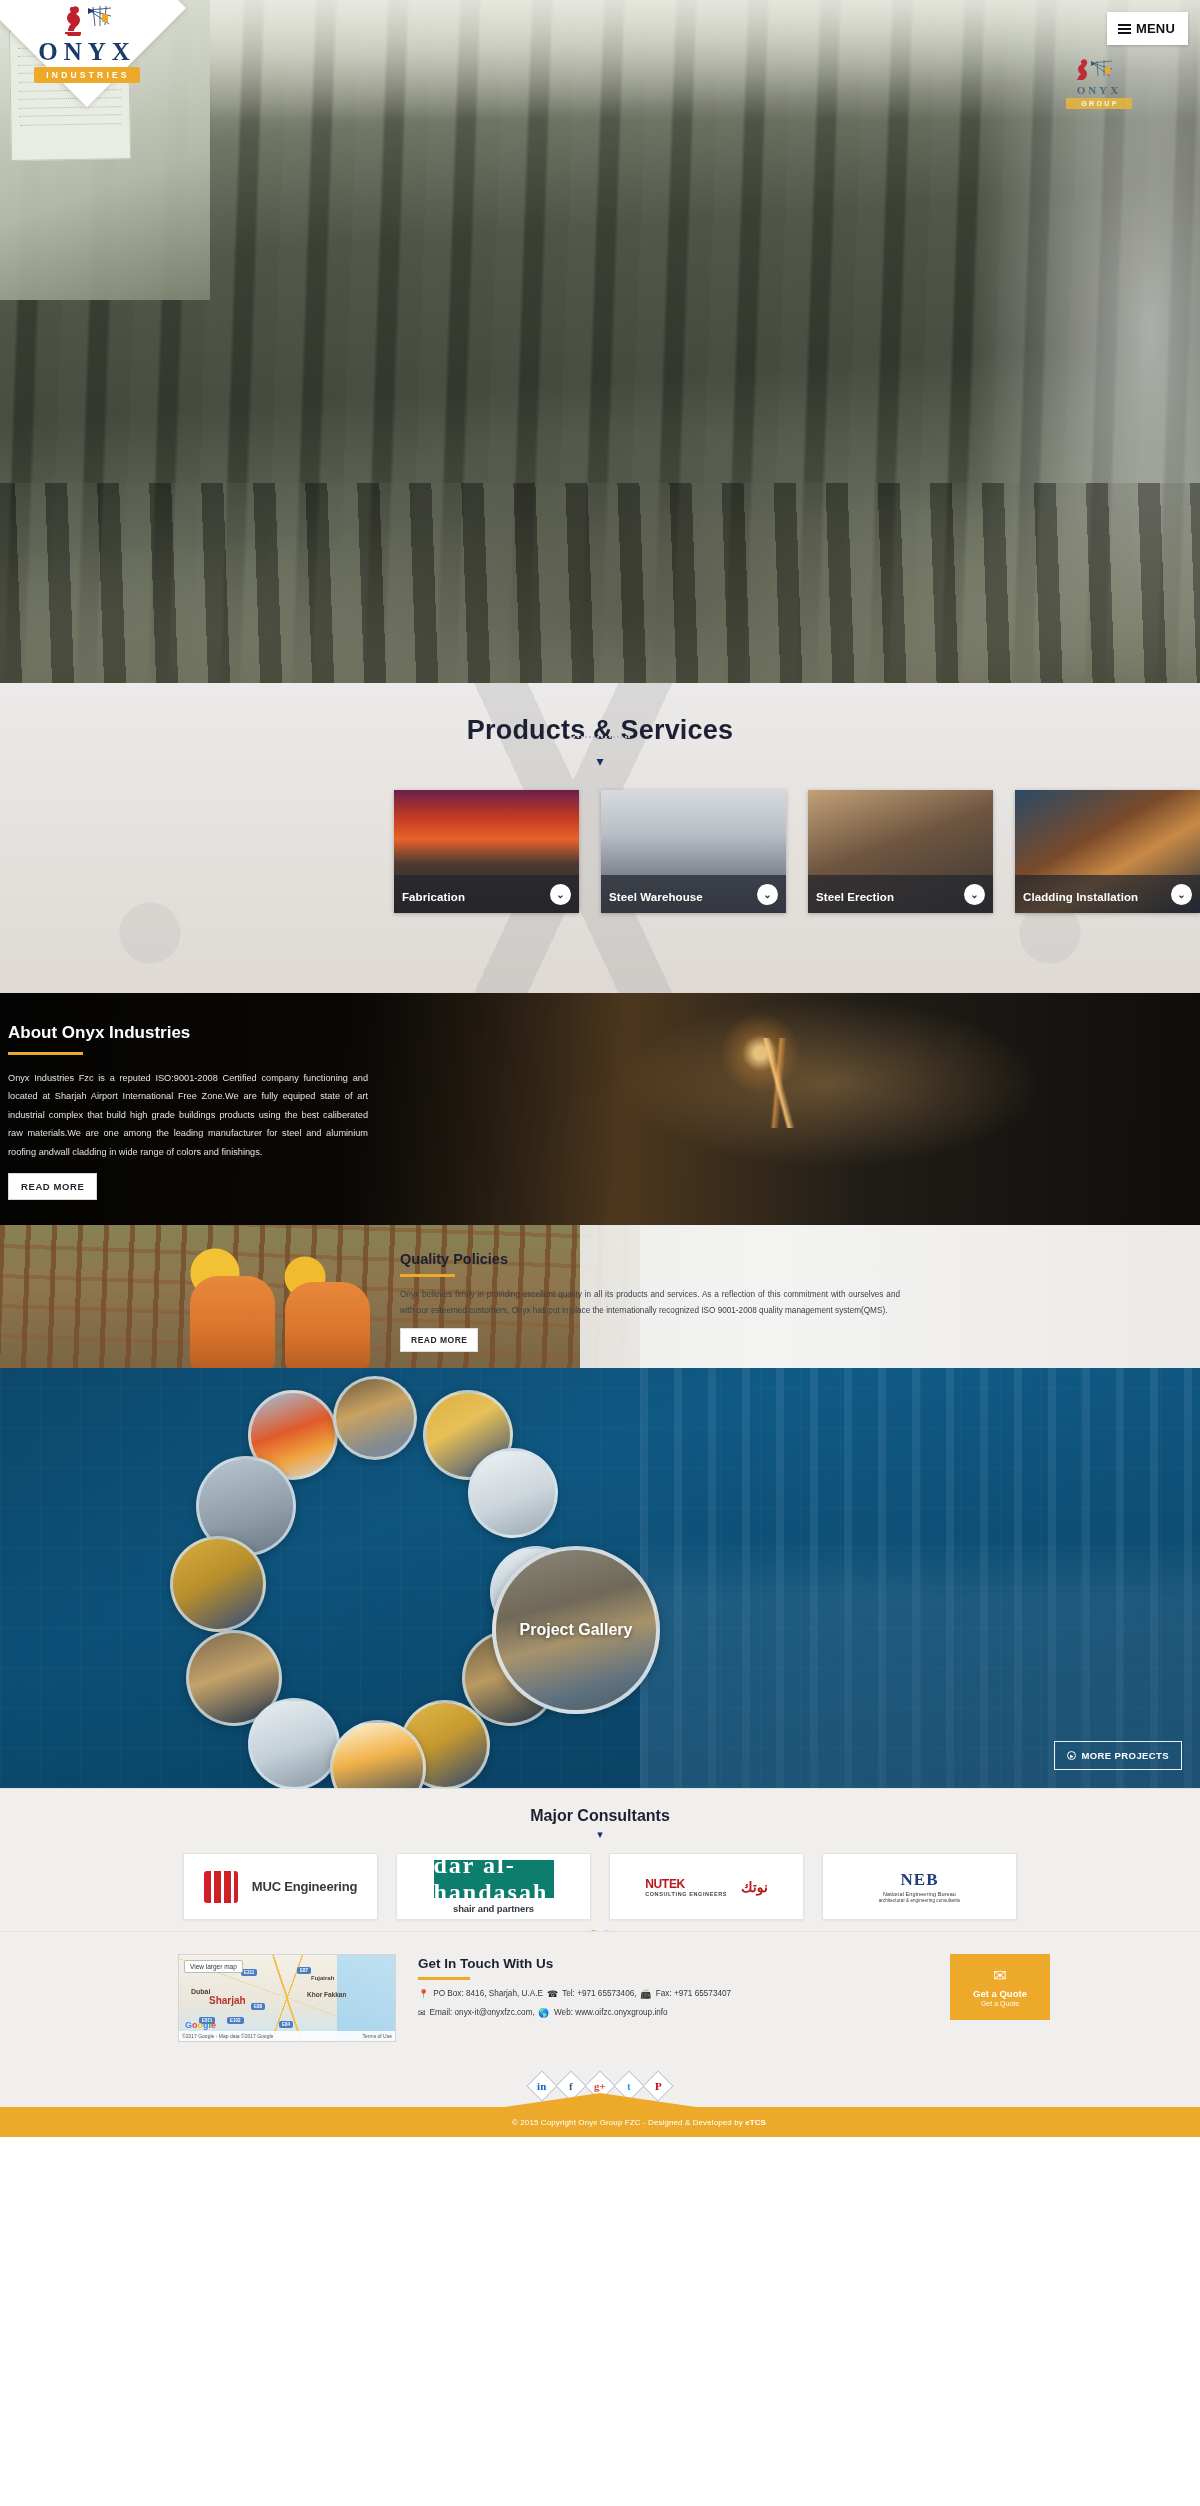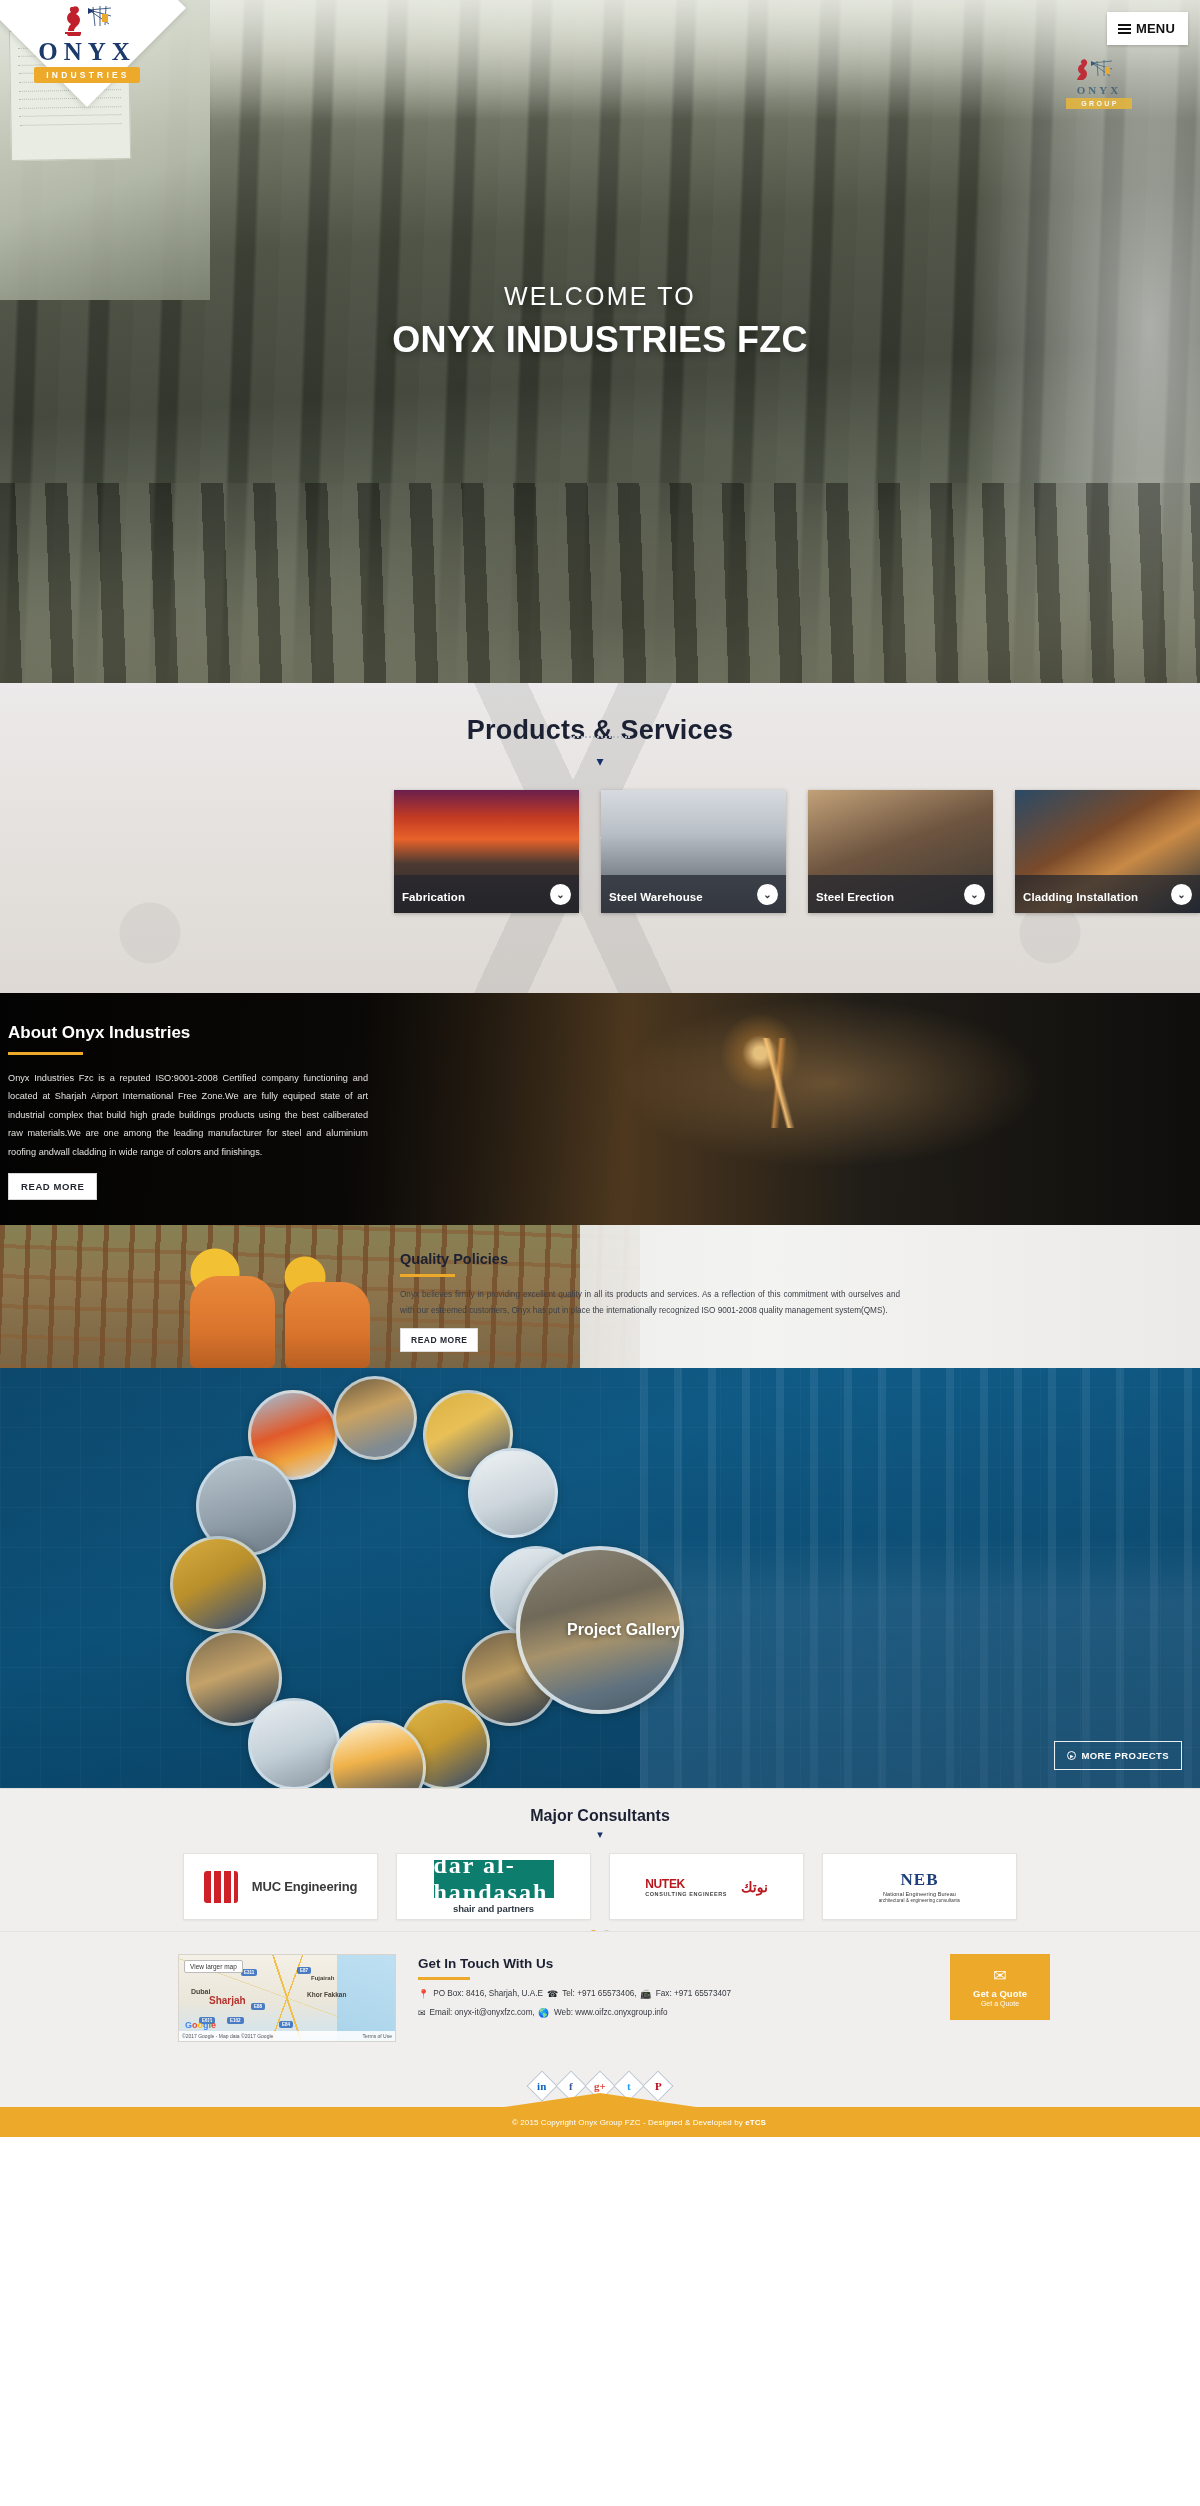--- a/index.html
+++ b/index.html
@@ -252,24 +252,24 @@
       linear-gradient(180deg, transparent 40%, rgba(160,200,230,.35) 55%, rgba(120,170,210,.5) 100%),
       repeating-linear-gradient(90deg, rgba(200,225,245,.25) 0 8px, transparent 8px 34px);
   }
   .bubble {
     position:absolute; border-radius:50%;
     border: 3px solid rgba(210,228,240,.75);
     overflow:hidden; box-shadow: 0 2px 10px rgba(0,0,0,.25);
     cursor:pointer;
   }
   .b-center {
-    width: 168px; height:168px; left: 516px; top: 178px;
+    width: 168px; height:168px; left: 492px; top: 178px;
     border: 4px solid rgba(225,238,248,.8);
     background: linear-gradient(165deg,#b4a78e 0%, #8f7f63 35%, #d8b77c 55%, #7a8b96 80%, #5d6b76 100%);
-    display:flex; align-items:center; justify-content:flex-end;
+    display:flex; align-items:center; justify-content:center;
   }
   .b-center span {
     color:#fff; font-size: 16px; font-weight:700; text-shadow:0 1px 5px rgba(0,0,0,.55);
     position:relative; z-index:3;
   }
   .b-center::before{
     content:""; position:absolute; inset:0; background:rgba(20,40,60,.25);
   }
 
   .gal-more {
@@ -446,24 +446,20 @@
 
   <button class="menu-btn">
     <span class="menu-bars">
         <i></i>
         <i></i>
         <i></i>
       </span>
     <span>MENU</span>
   </button>
 
-  <div class="hero-text">
-    <div class="hero-welcome">WELCOME TO</div>
-    <div class="hero-title">ONYX INDUSTRIES FZC</div>
-  </div>
 </section>
 
 <section class="products">
   <div class="prod-bg"></div>
   <div class="prod-head">
     <h2>Products &amp; Services</h2>
     <div class="prod-dots"></div>
     <div class="prod-arrow">▾</div>
   </div>
   <div class="cards">

